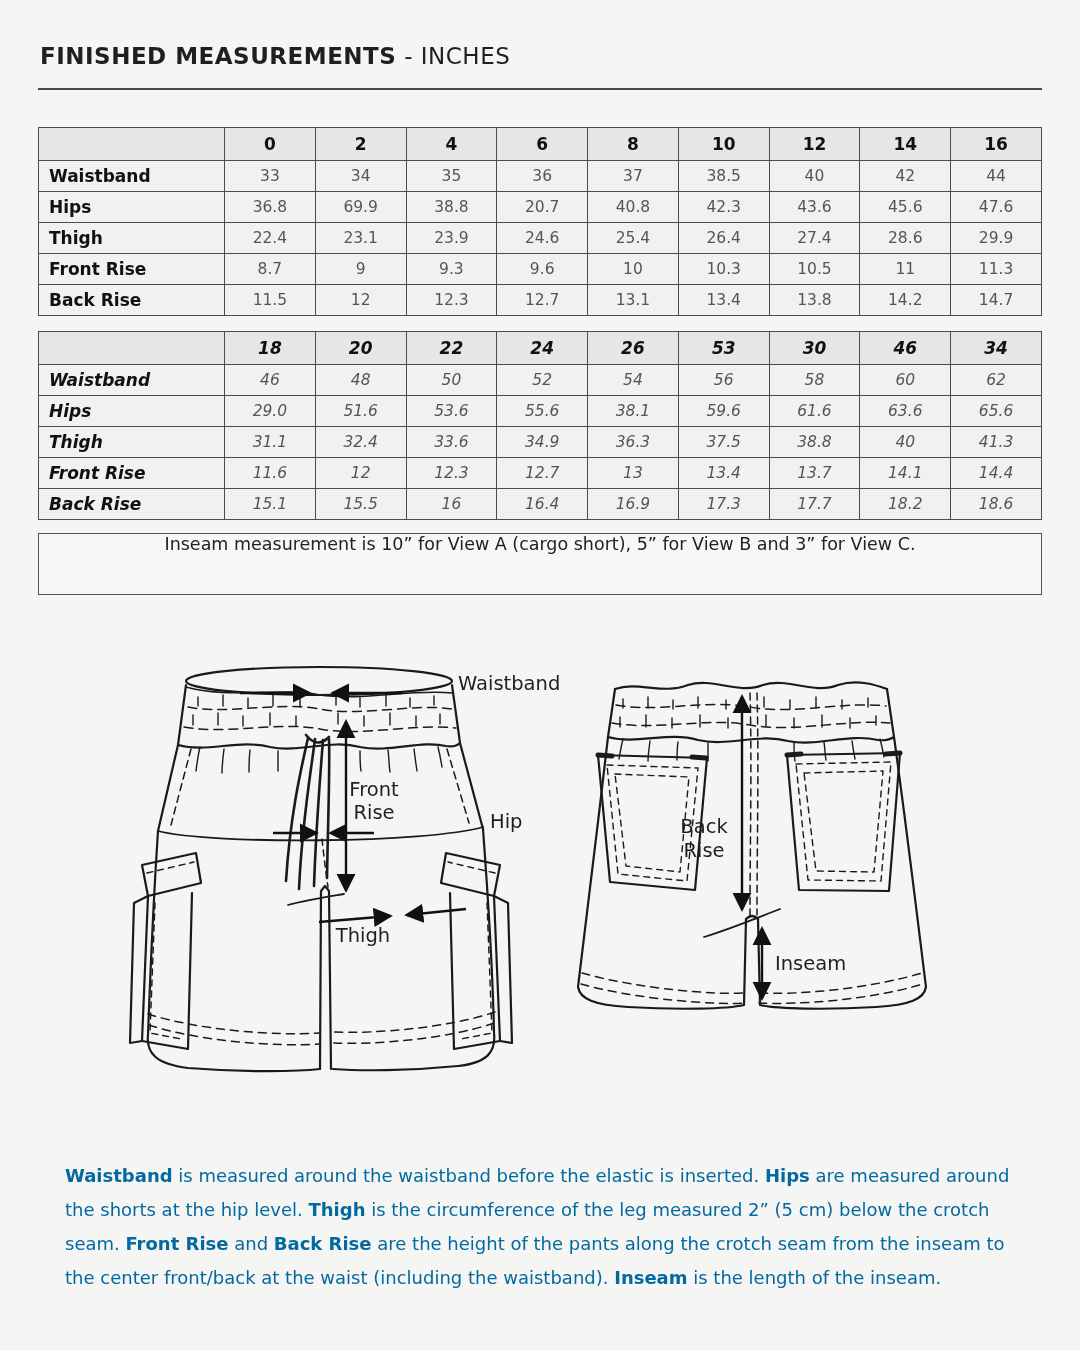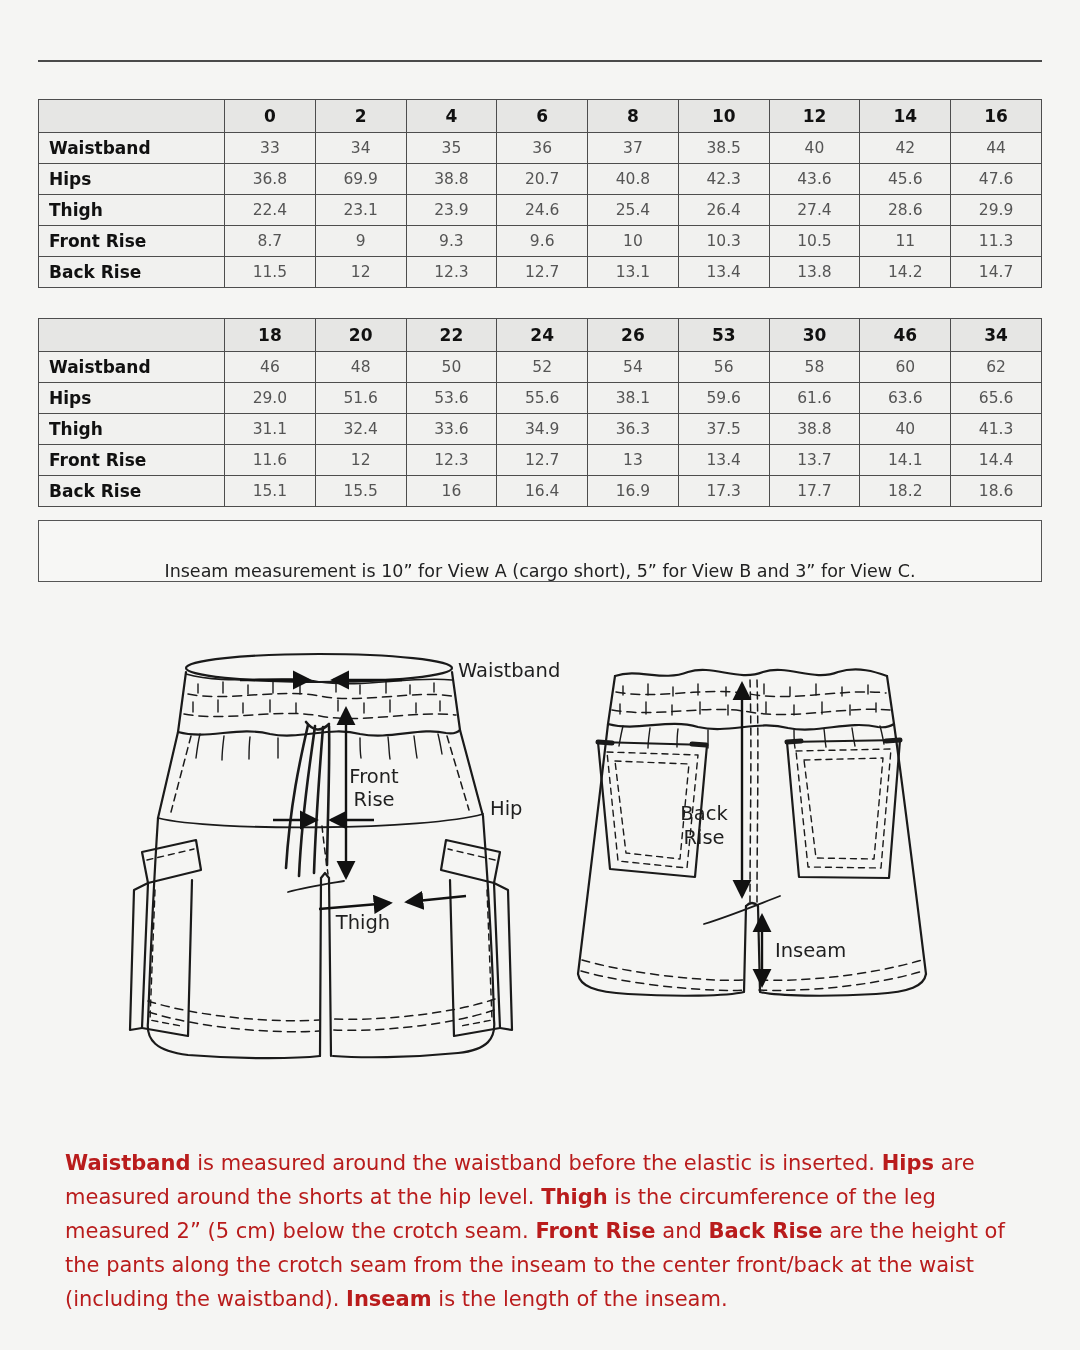--- a/index.html
+++ b/index.html
@@ -6,40 +6,41 @@
   .page{
     width:1080px;height:1350px;margin:0 auto;box-sizing:border-box;
     background:#f5f5f3;color:#1f1f1f;overflow:hidden;
     font-family:"DejaVu Sans","Liberation Sans",sans-serif;
     padding:42px 38px 0;
   }
   .title{margin:0 0 0 2px;font-size:23px;line-height:28px;letter-spacing:.5px;font-weight:normal;}
   .title .bold{font-weight:bold;}
   .rule{border:none;border-top:2px solid #4a4a4a;margin:18px 0 0;}
   .size-table{width:100%;border-collapse:collapse;table-layout:fixed;margin-top:37px;}
-  .size-table.second{margin-top:30px;}
+  .size-table.second{margin-top:15px;font-style:italic;}
   .size-table th,.size-table td{border:1px solid #4d4d4d;padding:0;}
   .size-table thead th{height:32px;background:#e6e6e4;font-size:17px;text-align:center;color:#111;}
   .size-table th.corner,.size-table th.rowlabel{width:185px;}
   .size-table th.rowlabel{background:#f1f1ef;text-align:left;padding-left:10px;font-size:17px;height:30px;color:#111;}
   .size-table td{background:#f1f1ef;text-align:center;font-size:15.5px;color:#555;height:30px;}
   .note-box{
     margin-top:13px;border:1px solid #555;background:#f7f7f5;height:60px;
-    display:flex;align-items:flex-end;justify-content:center;font-size:17.5px;color:#222;
+    display:flex;align-items:flex-start;justify-content:center;font-size:17.5px;color:#222;
   }
   .diagram{display:block;margin-top:48px;}
   .diagram text{font-size:19.5px;fill:#1f1f1f;}
-  .description{margin:36px 27px 0;font-size:21px;line-height:34px;color:#b91c1c;}
+  .description{margin:36px 27px 0;font-size:18px;line-height:34px;color:#0369a1;}
   .description .b{font-weight:bold;}
 </style>
 </head>
 <body>
 
 <div class="page">
 
+  <h1 class="title"><span class="bold">FINISHED MEASUREMENTS</span><span> - INCHES</span></h1>
 
   <hr class="rule">
 
   <div>
       <table class="size-table">
         <thead>
           <tr>
             <th class="corner"></th>
             <th>0</th>
             <th>2</th>

